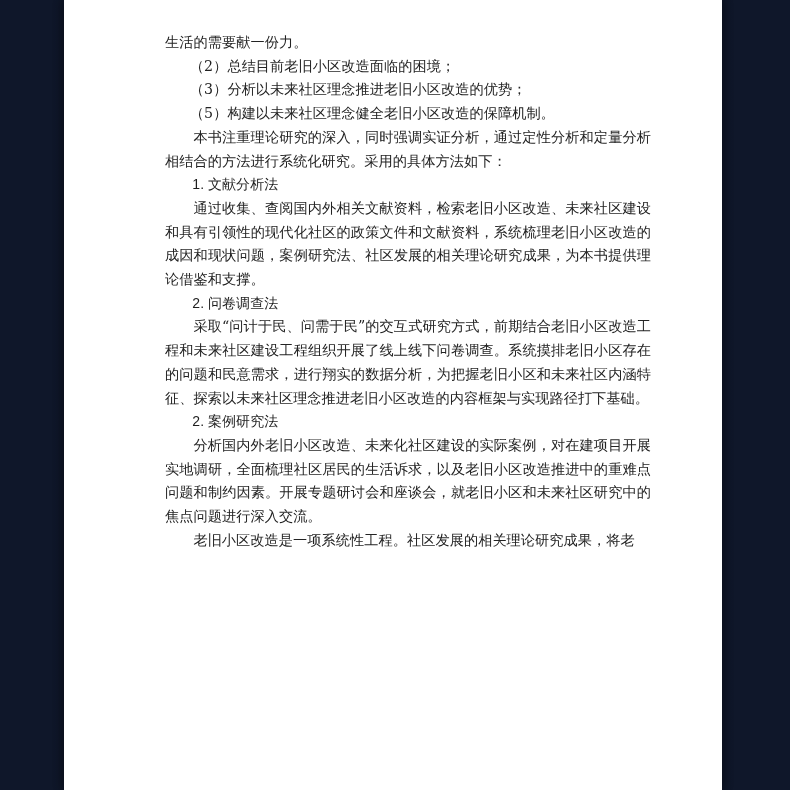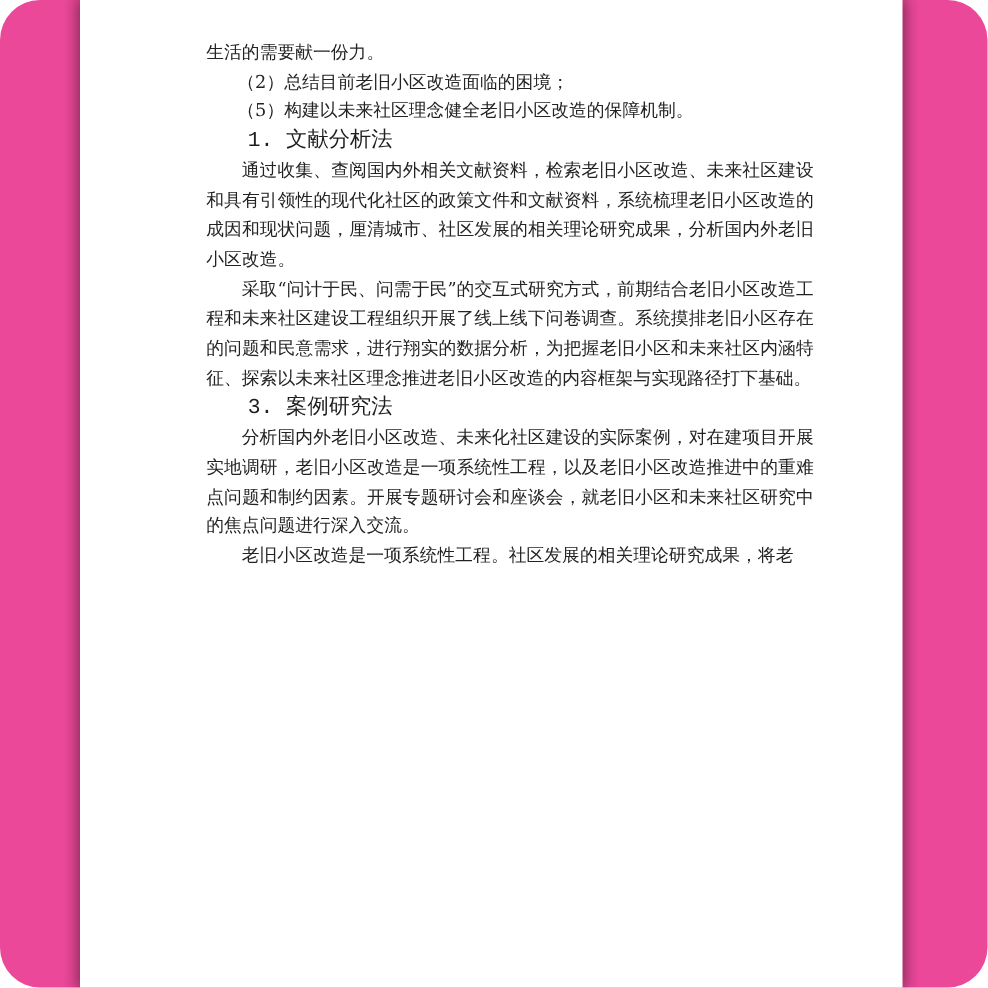--- a/index.html
+++ b/index.html
@@ -7,22 +7,21 @@
     padding: 0;
     width: 790px;
     height: 790px;
     background: #ffffff;
     overflow: hidden;
   }
   .page-wrap {
     position: absolute;
     left: 0; top: 0;
     width: 790px; height: 790px;
-    background: #ec4899;
-    border-radius: 32px;
+    background: #0f172a;
   }
   .page {
     position: absolute;
     left: 64px;
     top: 0;
     width: 658px;
     height: 790px;
     background: #ffffff;
     box-shadow: -6px 0 8px -2px rgba(0,0,0,0.18), 6px 0 8px -2px rgba(0,0,0,0.18);
   }
@@ -50,38 +49,41 @@
     letter-spacing: 0.05px;
   }
   .content p {
     margin: 0;
     text-align: justify;
     text-align-last: left;
   }
   .indent { text-indent: 2em; }
   .list-item { padding-left: 1.75em; }
   .heading {
-    font-family: Liberation Mono, monospace;
-    font-size: 17px;
+    font-family: Liberation Sans, sans-serif;
+    font-size: 14px;
     padding-left: 1.95em;
     color: #1e1e1e;
   }
 </style>
 </head>
 <body>
 
 <div class="page-wrap">
   <div class="shadow-left"></div>
   <div class="shadow-right"></div>
   <div class="page">
     <div class="content">
       <p>生活的需要献一份力。</p>
       <p class="list-item">（2）总结目前老旧小区改造面临的困境；</p>
+      <p class="list-item">（3）分析以未来社区理念推进老旧小区改造的优势；</p>
       <p class="list-item">（5）构建以未来社区理念健全老旧小区改造的保障机制。</p>
+      <p class="indent">本书注重理论研究的深入，同时强调实证分析，通过定性分析和定量分析相结合的方法进行系统化研究。采用的具体方法如下：</p>
       <p class="heading">1. 文献分析法</p>
-      <p class="indent">通过收集、查阅国内外相关文献资料，检索老旧小区改造、未来社区建设和具有引领性的现代化社区的政策文件和文献资料，系统梳理老旧小区改造的成因和现状问题，厘清城市、社区发展的相关理论研究成果，分析国内外老旧小区改造。</p>
+      <p class="indent">通过收集、查阅国内外相关文献资料，检索老旧小区改造、未来社区建设和具有引领性的现代化社区的政策文件和文献资料，系统梳理老旧小区改造的成因和现状问题，案例研究法、社区发展的相关理论研究成果，为本书提供理论借鉴和支撑。</p>
+      <p class="heading">2. 问卷调查法</p>
       <p class="indent">采取“问计于民、问需于民”的交互式研究方式，前期结合老旧小区改造工程和未来社区建设工程组织开展了线上线下问卷调查。系统摸排老旧小区存在的问题和民意需求，进行翔实的数据分析，为把握老旧小区和未来社区内涵特征、探索以未来社区理念推进老旧小区改造的内容框架与实现路径打下基础。</p>
-      <p class="heading">3. 案例研究法</p>
-      <p class="indent">分析国内外老旧小区改造、未来化社区建设的实际案例，对在建项目开展实地调研，老旧小区改造是一项系统性工程，以及老旧小区改造推进中的重难点问题和制约因素。开展专题研讨会和座谈会，就老旧小区和未来社区研究中的焦点问题进行深入交流。</p>
+      <p class="heading">2. 案例研究法</p>
+      <p class="indent">分析国内外老旧小区改造、未来化社区建设的实际案例，对在建项目开展实地调研，全面梳理社区居民的生活诉求，以及老旧小区改造推进中的重难点问题和制约因素。开展专题研讨会和座谈会，就老旧小区和未来社区研究中的焦点问题进行深入交流。</p>
       <p class="indent">老旧小区改造是一项系统性工程。社区发展的相关理论研究成果，将老</p>
     </div>
   </div>
 </div>
 
 </body></html>

